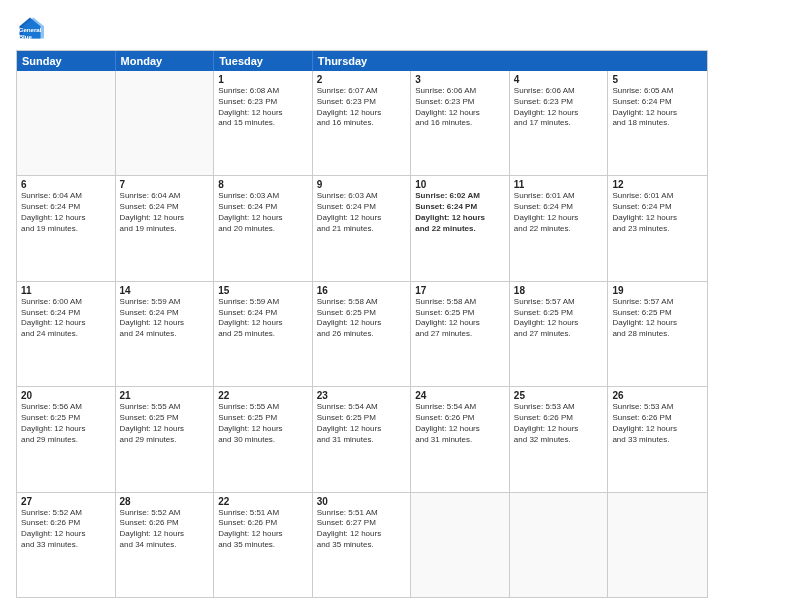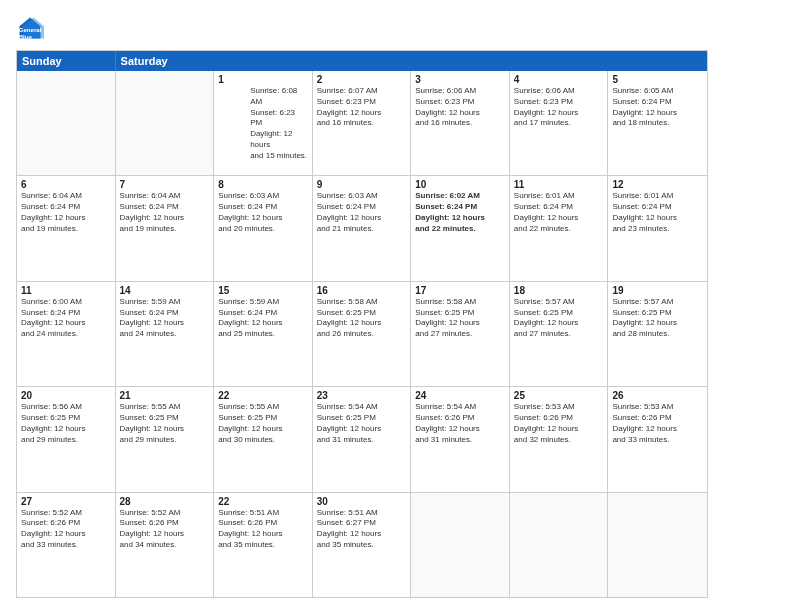--- a/index.html
+++ b/index.html
@@ -124,29 +124,31 @@
     </div>
     <div class="title-block">
       <div class="main-title"></div>
       <div class="subtitle"></div>
     </div>
   </div>
 
   <div class="calendar">
     <div class="cal-header" id="cal-header">
         <div class="cal-header-cell">Sunday</div>
-        <div class="cal-header-cell">Saturday</div>
+        <div class="cal-header-cell">Monday</div>
+        <div class="cal-header-cell">Tuesday</div>
+        <div class="cal-header-cell">Thursday</div>
       </div>
     <div class="cal-body" id="cal-body">
         <div class="cal-row">
           <div class="cal-cell empty"></div>
           <div class="cal-cell empty"></div>
           <div class="cal-cell">
             <div class="day-num">1</div>
-            <div class="cell-info" style="white-space: pre-line; margin-left: 32px;">Sunrise: 6:08 AM
+            <div class="cell-info" style="white-space: pre-line;">Sunrise: 6:08 AM
 Sunset: 6:23 PM
 Daylight: 12 hours
 and 15 minutes.</div>
           </div>
           <div class="cal-cell">
             <div class="day-num">2</div>
             <div class="cell-info" style="white-space: pre-line;">Sunrise: 6:07 AM
 Sunset: 6:23 PM
 Daylight: 12 hours
 and 16 minutes.</div>

